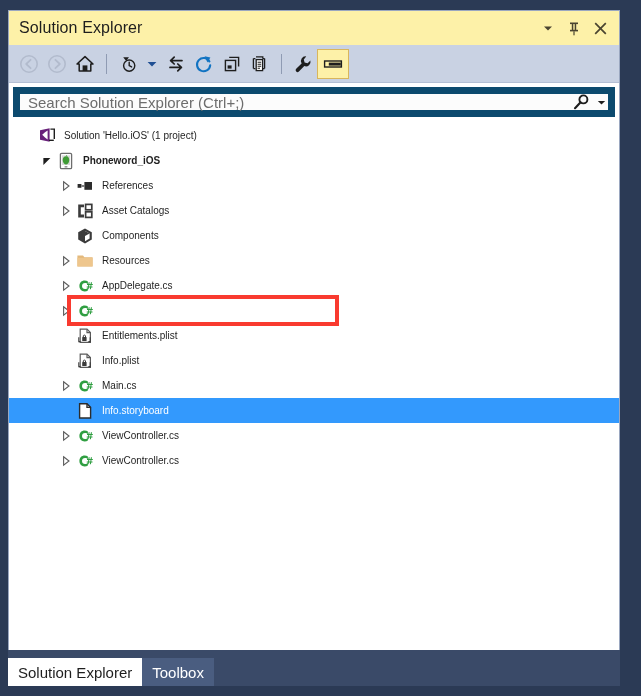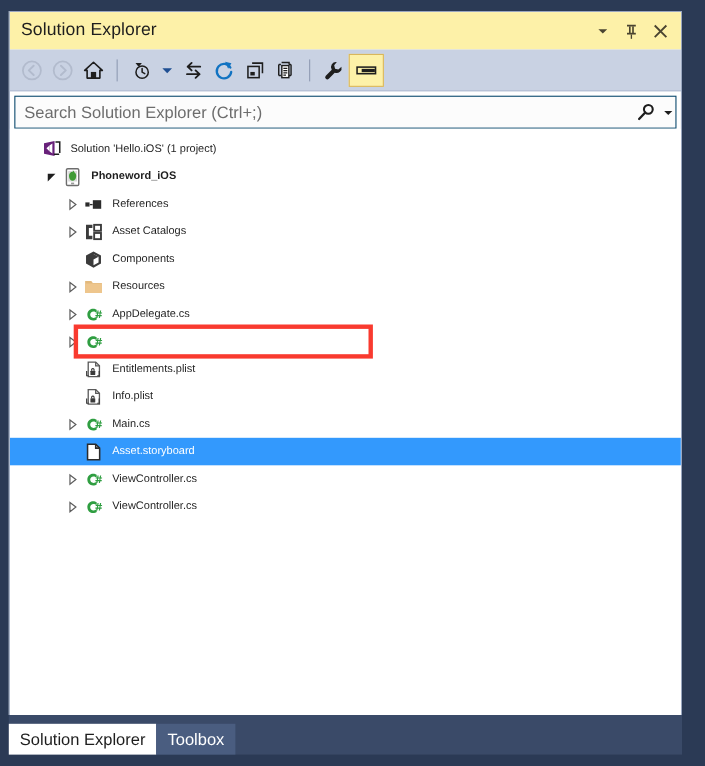--- a/index.html
+++ b/index.html
@@ -87,21 +87,21 @@
     background: #8f9bb3;
     margin: 0 7px;
   }
   .tb-btn svg { display: block; }
 
   
   .searchbar {
     height: 30px;
     margin: 4px 4px 0 4px;
     background: #fcfcfc;
-    border: 1px solid #0c4a6e;
+    border: 7px solid #0c4a6e;
     display: flex;
     align-items: center;
     box-sizing: border-box;
   }
   .search-input {
     flex: 1 1 auto;
     border: none;
     outline: none;
     background: transparent;
     font-family: "Liberation Sans", sans-serif;
@@ -506,21 +506,21 @@
           </div>
           <div class="row selected">
             <div style="width: 48px; flex: 0 0 auto;"></div>
             <div class="expander"></div>
             <div class="icon">
               <svg width="18" height="18" viewBox="0 0 18 18">
                 <path d="M3.6 1.8 L11 1.8 L14.6 5.4 L14.6 16 L3.6 16 Z" fill="#ffffff" stroke="#2c2c2c" stroke-width="1.4"></path>
                 <path d="M11 1.8 L11 5.4 L14.6 5.4" fill="none" stroke="#2c2c2c" stroke-width="1.4"></path>
               </svg>
             </div>
-            <span class="label">Asset.storyboard</span>
+            <span class="label">Info.storyboard</span>
           </div>
           <div class="row">
             <div style="width: 48px; flex: 0 0 auto;"></div>
             <div class="expander">
               <svg width="12" height="12" viewBox="0 0 12 12">
                 <path d="M3.6 1.8 L9 6 L3.6 10.2 Z" fill="none" stroke="#5d5d5d" stroke-width="1.1"></path>
               </svg>
             </div>
             <div class="icon">
               <svg width="18" height="18" viewBox="0 0 18 18">

